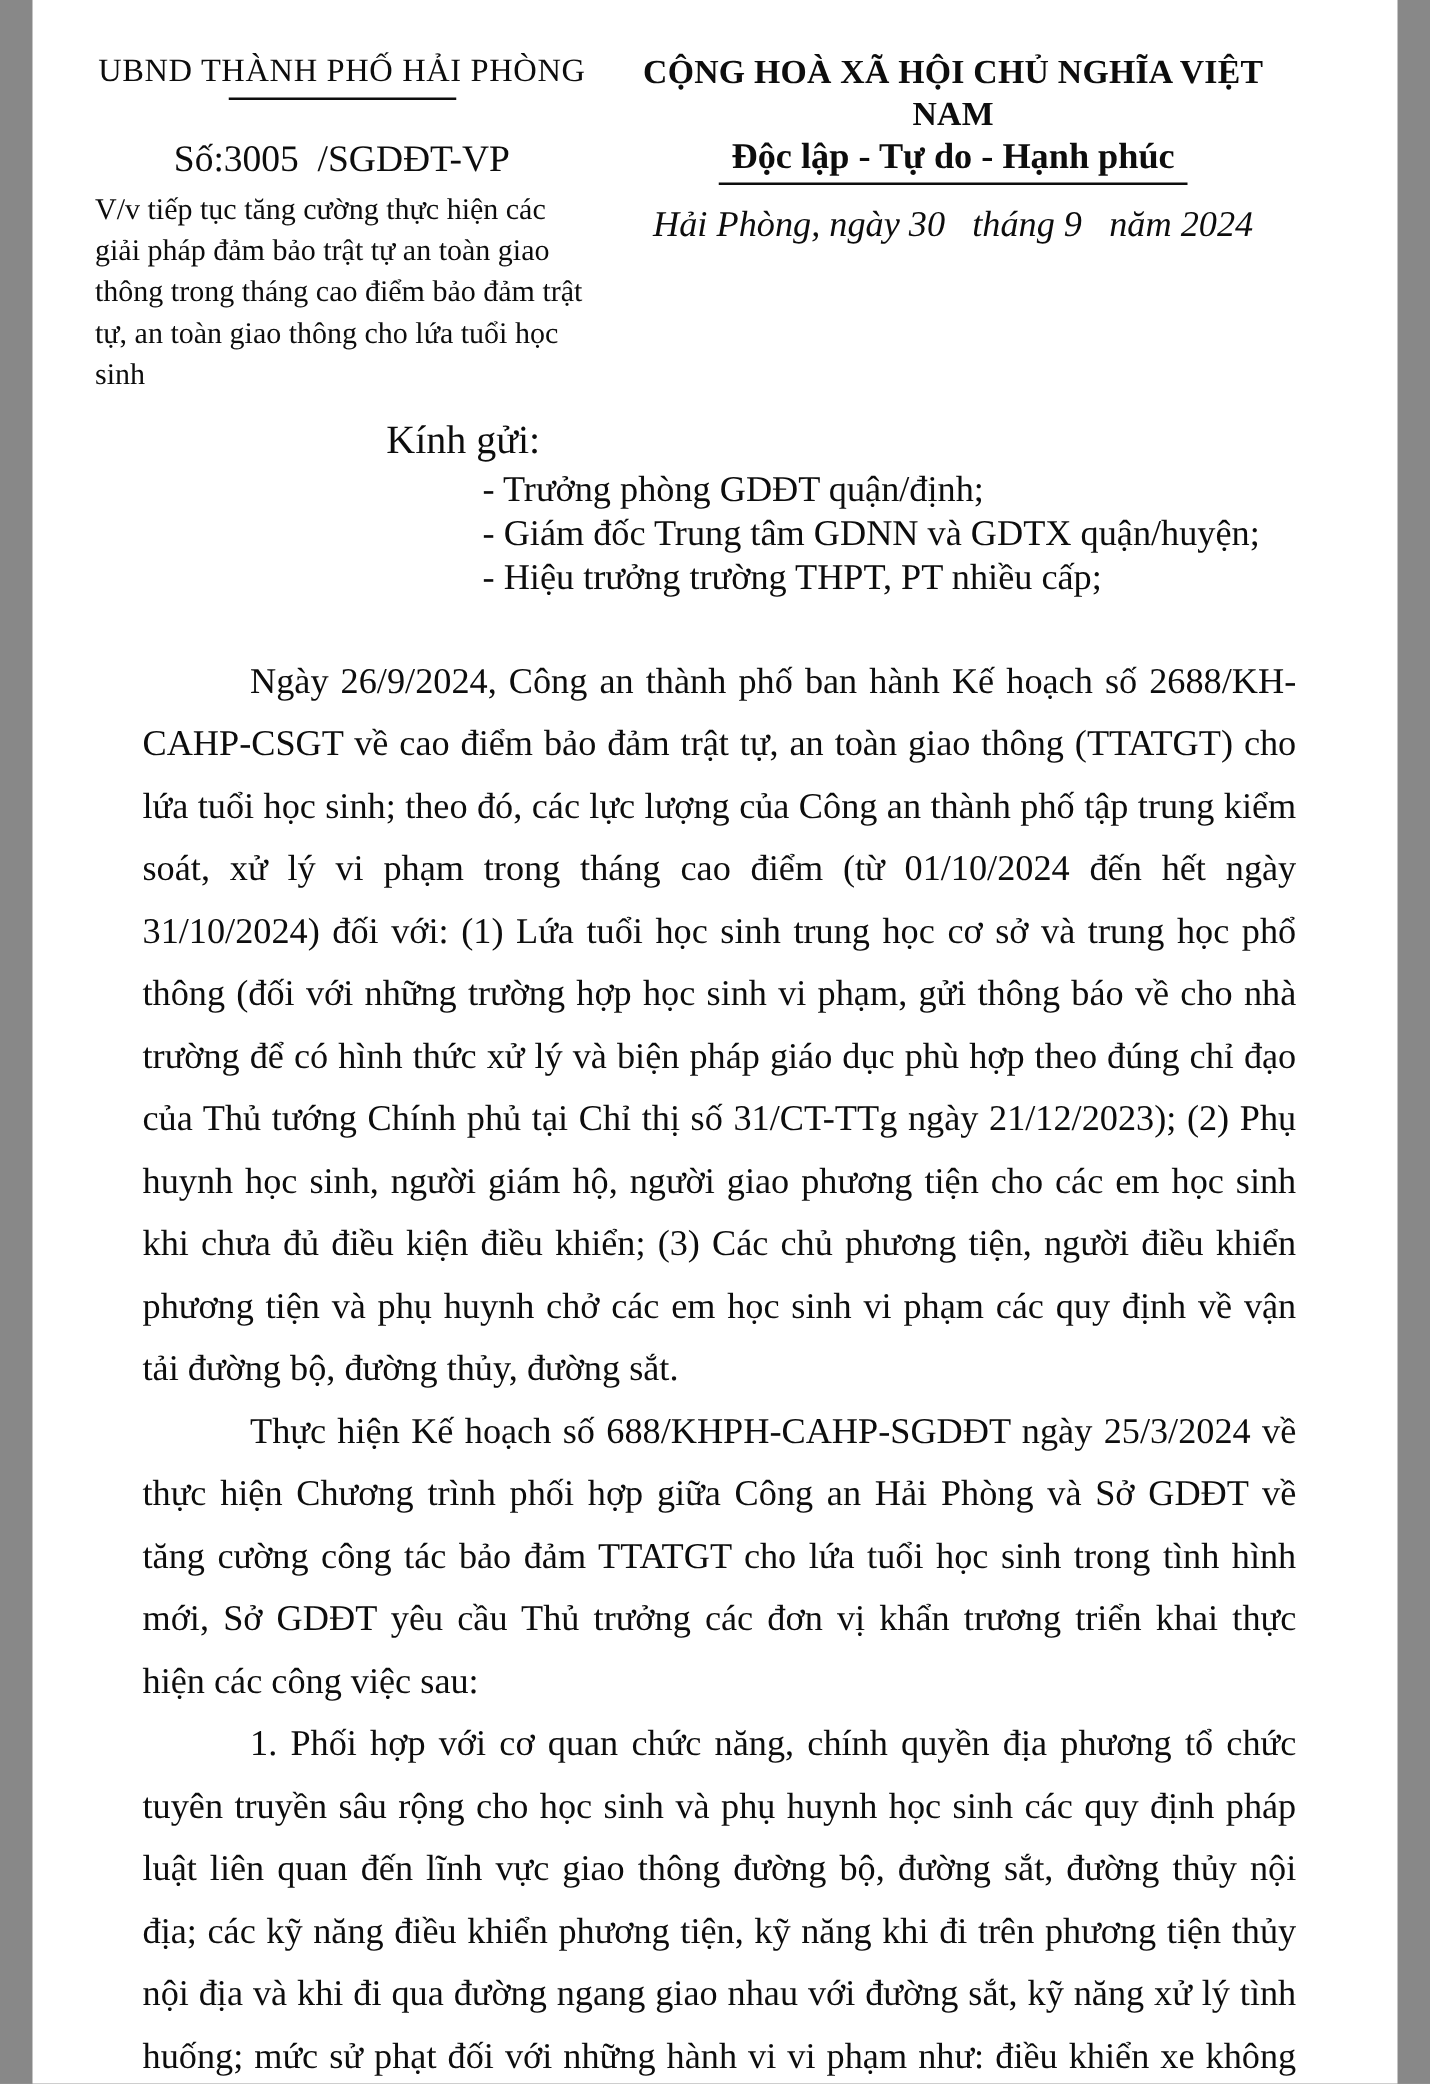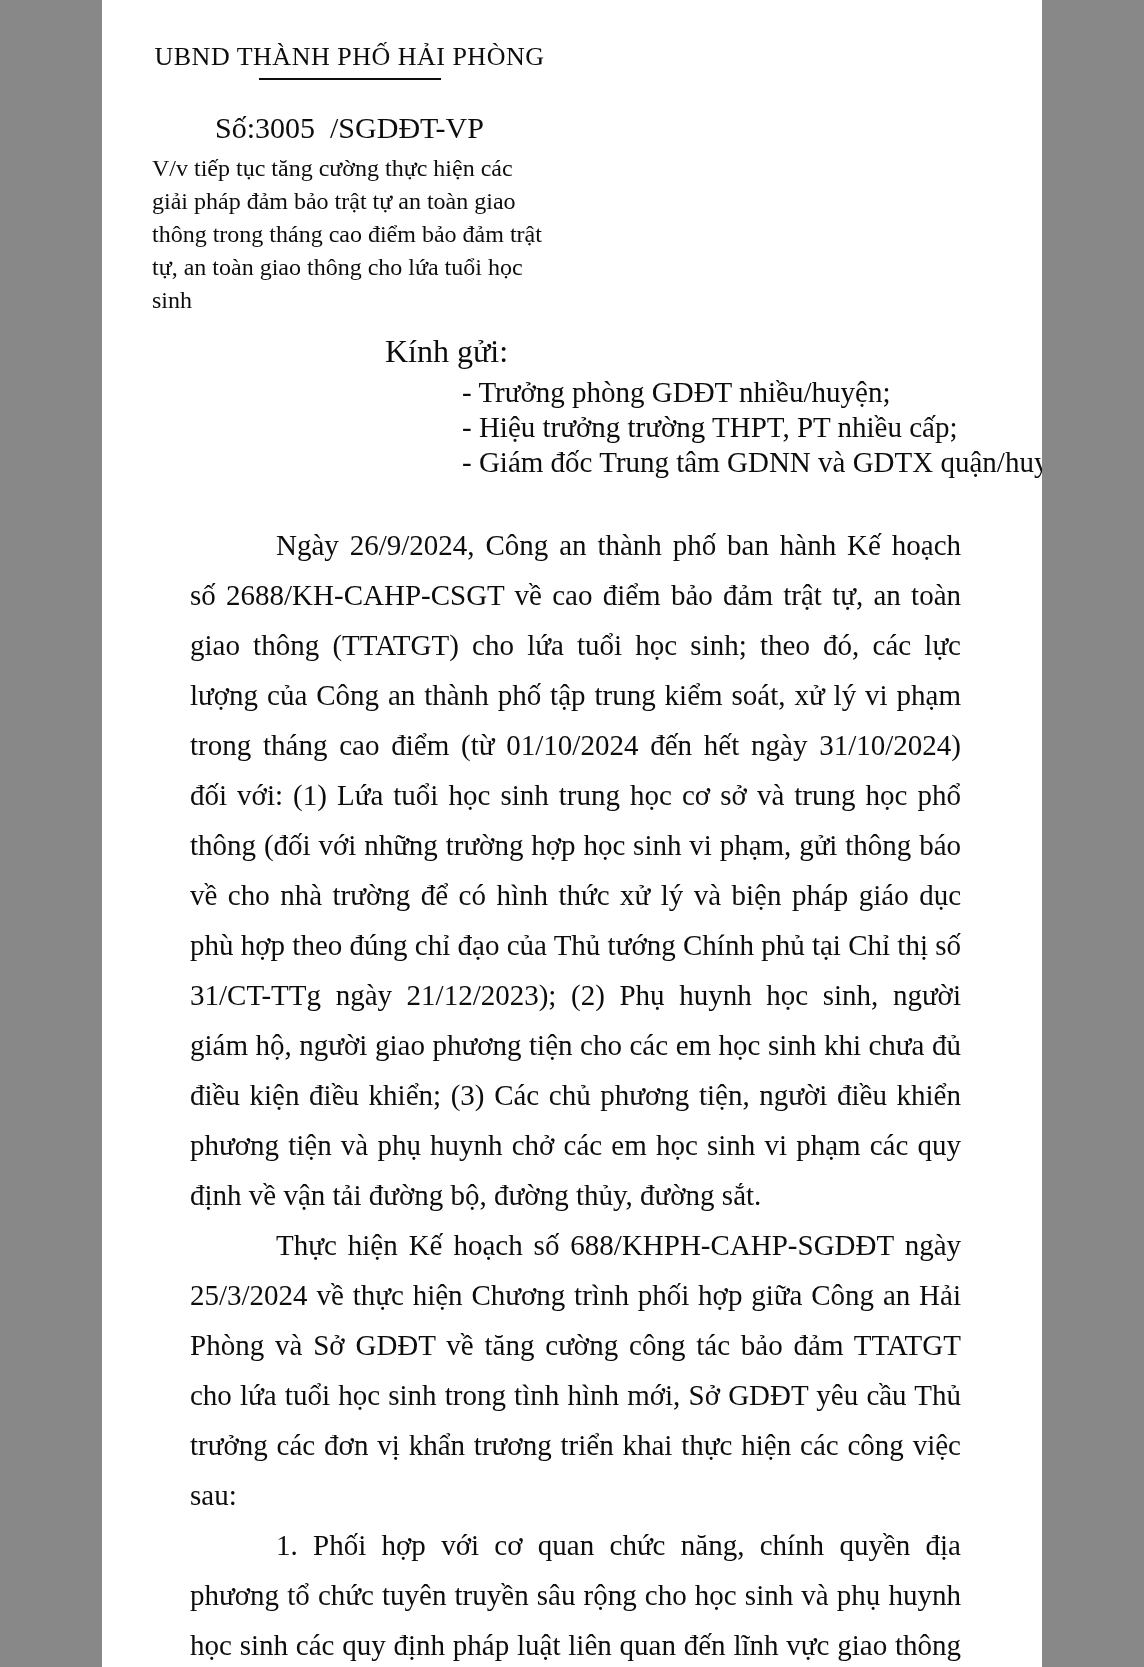--- a/index.html
+++ b/index.html
@@ -2,21 +2,21 @@
 <html lang="vi"><head>
 <meta charset="utf-8">
 <style>
   html, body {
     margin: 0;
     padding: 0;
     background: #888;
   }
   .page {
     position: relative;
-    width: 940px;
+    width: 1092px;
     height: 1667px;
     margin: 0 auto;
     background: #ffffff;
     color: #0d0d0d;
     font-family: "Liberation Serif", "DejaVu Serif", serif;
     box-sizing: border-box;
     padding-top: 40px;
     overflow: hidden;
   }
 
@@ -120,29 +120,36 @@
 
   <div class="letterhead">
 
     <div class="head-left">
       <div class="agency-parent">UBND THÀNH PHỐ HẢI PHÒNG</div>
       <div class="agency-rule"></div>
       <div class="doc-number">Số:3005 &nbsp;/SGDĐT-VP</div>
       <div class="doc-subject">V/v tiếp tục tăng cường thực hiện các giải pháp đảm bảo trật tự an toàn giao thông trong tháng cao điểm bảo đảm trật tự, an toàn giao thông cho lứa tuổi học sinh</div>
     </div>
 
+    <div class="head-right">
+      <div class="national-title">CỘNG HOÀ XÃ HỘI CHỦ NGHĨA VIỆT NAM</div>
+      <div>
+        <span class="motto">Độc lập - Tự do - Hạnh phúc</span>
+      </div>
+      <div class="date-line">Hải Phòng, ngày 30 &nbsp;&nbsp;tháng 9 &nbsp;&nbsp;năm 2024</div>
+    </div>
 
   </div>
 
   <div class="salutation">Kính gửi:</div>
 
   <div class="recipients">
-    <div class="recipient">- Trưởng phòng GDĐT nhiều/huyện;</div>
+    <div class="recipient">- Trưởng phòng GDĐT quận/định;</div>
+    <div class="recipient">- Giám đốc Trung tâm GDNN và GDTX quận/huyện;</div>
     <div class="recipient">- Hiệu trưởng trường THPT, PT nhiều cấp;</div>
-    <div class="recipient">- Giám đốc Trung tâm GDNN và GDTX quận/huyện;</div>
   </div>
 
   <div class="body-text">
     <p>Ngày 26/9/2024, Công an thành phố ban hành Kế hoạch số 2688/KH-CAHP-CSGT về cao điểm bảo đảm trật tự, an toàn giao thông (TTATGT) cho lứa tuổi học sinh; theo đó, các lực lượng của Công an thành phố tập trung kiểm soát, xử lý vi phạm trong tháng cao điểm (từ 01/10/2024 đến hết ngày 31/10/2024) đối với: (1) Lứa tuổi học sinh trung học cơ sở và trung học phổ thông (đối với những trường hợp học sinh vi phạm, gửi thông báo về cho nhà trường để có hình thức xử lý và biện pháp giáo dục phù hợp theo đúng chỉ đạo của Thủ tướng Chính phủ tại Chỉ thị số 31/CT-TTg ngày 21/12/2023); (2) Phụ huynh học sinh, người giám hộ, người giao phương tiện cho các em học sinh khi chưa đủ điều kiện điều khiển; (3) Các chủ phương tiện, người điều khiển phương tiện và phụ huynh chở các em học sinh vi phạm các quy định về vận tải đường bộ, đường thủy, đường sắt.</p>
     <p>Thực hiện Kế hoạch số 688/KHPH-CAHP-SGDĐT ngày 25/3/2024 về thực hiện Chương trình phối hợp giữa Công an Hải Phòng và Sở GDĐT về tăng cường công tác bảo đảm TTATGT cho lứa tuổi học sinh trong tình hình mới, Sở GDĐT yêu cầu Thủ trưởng các đơn vị khẩn trương triển khai thực hiện các công việc sau:</p>
     <p>1. Phối hợp với cơ quan chức năng, chính quyền địa phương tổ chức tuyên truyền sâu rộng cho học sinh và phụ huynh học sinh các quy định pháp luật liên quan đến lĩnh vực giao thông đường bộ, đường sắt, đường thủy nội địa; các kỹ năng điều khiển phương tiện, kỹ năng khi đi trên phương tiện thủy nội địa và khi đi qua đường ngang giao nhau với đường sắt, kỹ năng xử lý tình huống; mức sử phạt đối với những hành vi vi phạm như: điều khiển xe không có giấy phép lái xe; không đội mũ bảo hiểm; chở quá số người quy định; không chấp hành hiệu lệnh của đèn tín hiệu giao thông; chạy dàn hàng hang; đi ngược chiều của đường một chiều; lạng lách, đánh võng; tụ tập gây rối trật tự công cộng, đua xe trái phép, giao phương tiện cho người chưa đủ điều kiện để điều khiển; …. ; những vụ việc lứa tuổi học sinh vi phạm TTATGT và hậu quả của những vụ TNGT có liên quan đến các phương tiện thông tin đại chúng, báo chí, Facebook, Zalo, Youtube, Viber, Instagram, … để răn đe, phòng ngừa, nâng cao ý thức chấp hành pháp luật về giao thông.</p>
   </div>
 
 </div>
 

